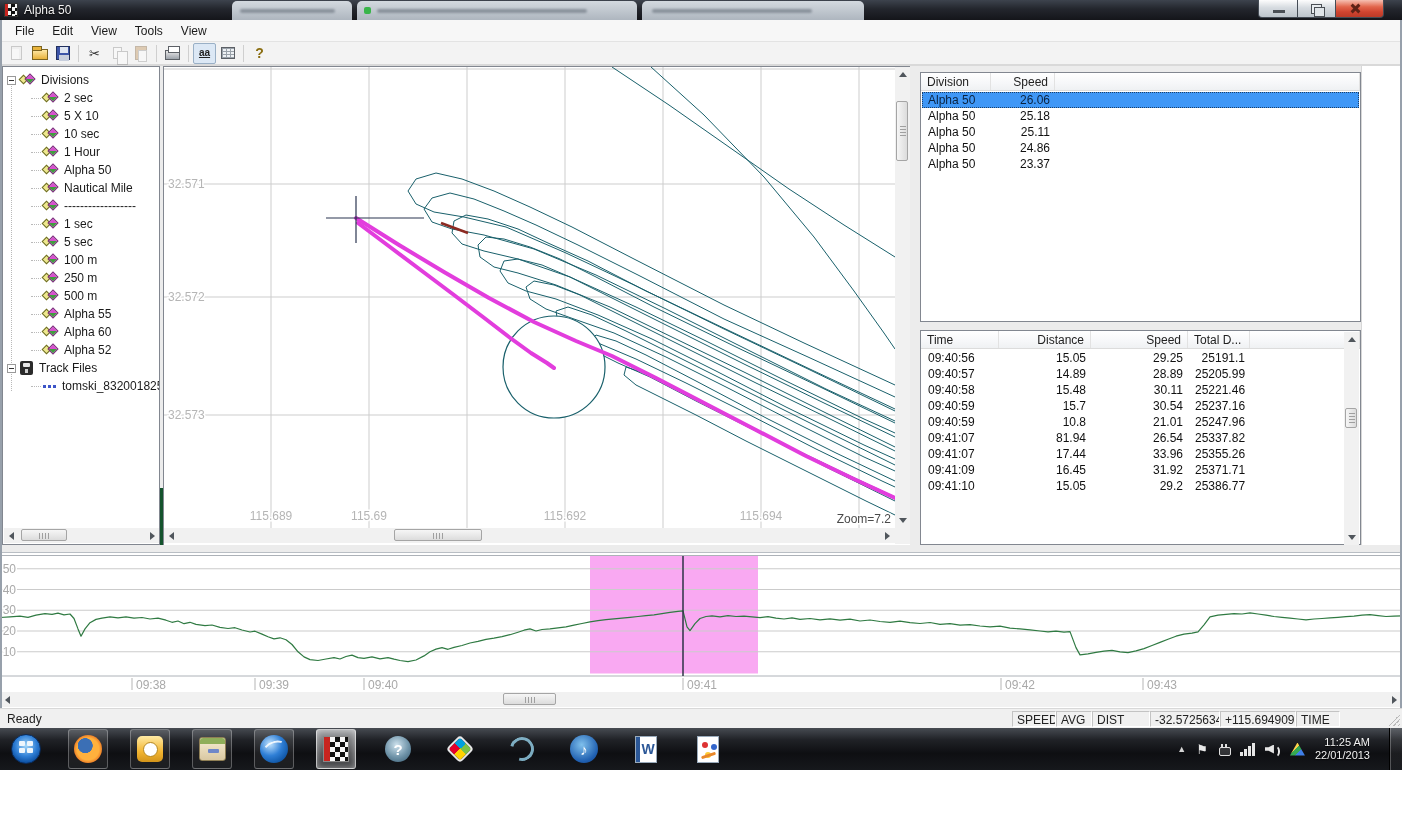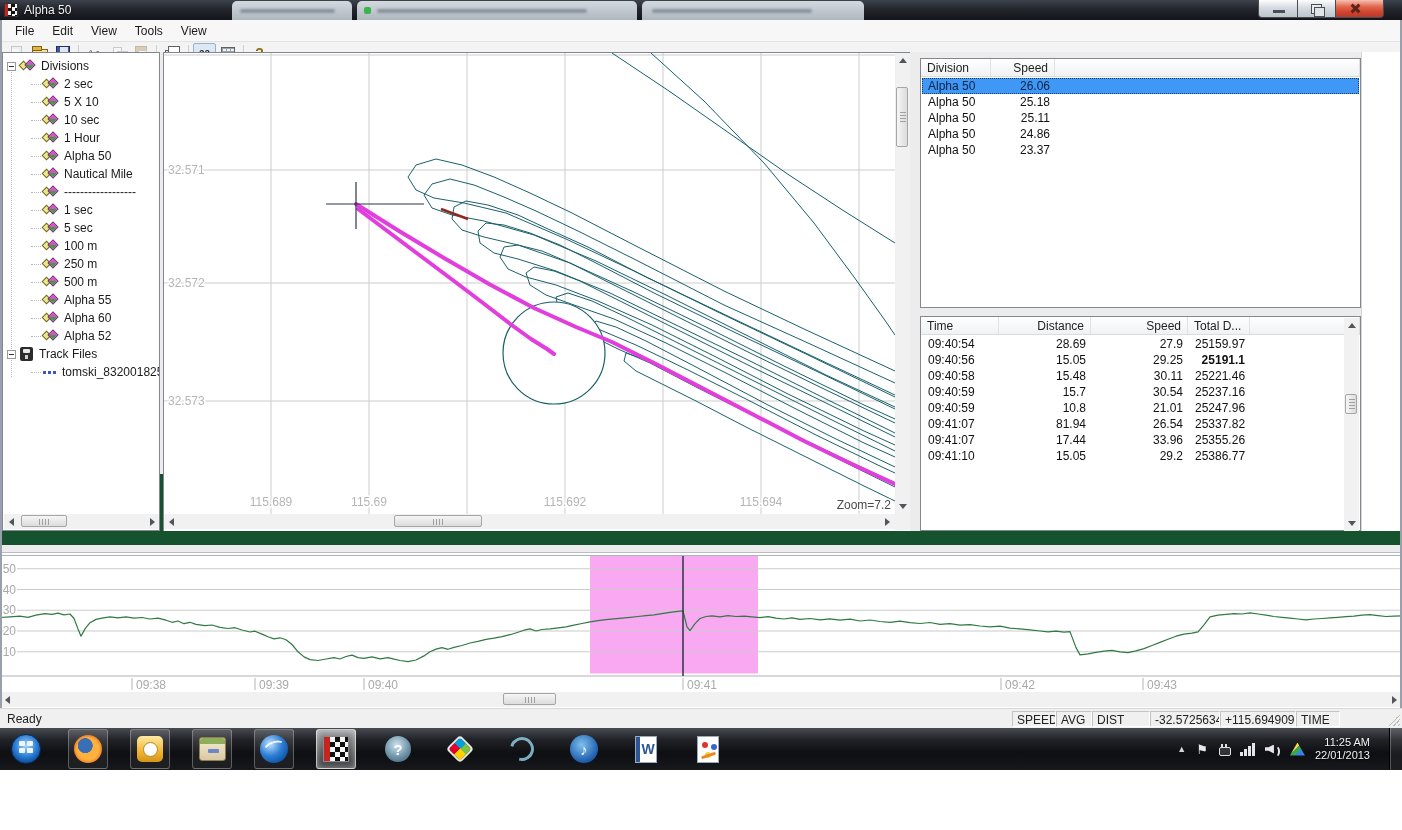--- a/index.html
+++ b/index.html
@@ -47,21 +47,21 @@
 .ic-print{width:15px;height:10px;background:linear-gradient(#e8e8e8,#9da3ab);border:1px solid #5c6066;position:relative;margin-top:4px}
 .ic-print::before{content:"";position:absolute;left:2px;top:-5px;width:10px;height:5px;background:#fff;border:1px solid #5c6066}
 .ic-grid{width:14px;height:12px;border:1px solid #5c6066;background:
  repeating-linear-gradient(90deg,#9aa2aa 0 1px,transparent 1px 4px),
  repeating-linear-gradient(#9aa2aa 0 1px,transparent 1px 3px),#eef1f4}
 .tglyph{font-size:13px;color:#333;line-height:1}
 .tbtn[data-name="toolbar-help"] .tglyph{color:#8a6d10;font-weight:bold;font-size:14px}
 .tbtn[data-name="toolbar-format"] .tglyph{font-size:10px;font-weight:bold;color:#222;text-decoration:underline}
 
 
-.main{position:absolute;left:0;top:52px;width:1402px;height:422px;background:#ececec}
+.main{position:absolute;left:0;top:66px;width:1402px;height:422px;background:#ececec}
 .frame-left{position:absolute;left:0;top:20px;width:2px;height:688px;background:#97a0ab;z-index:30}
 .frame-right{position:absolute;left:1400px;top:20px;width:2px;height:688px;background:#97a0ab;z-index:30}
 
 
 .tree-pane{position:absolute;left:2px;top:0;width:158px;height:479px;background:#fff;border:1px solid #828790;overflow:hidden}
 .tree-items{position:absolute;left:0;top:4px;width:156px}
 .tree-item{height:18px;display:flex;align-items:center;white-space:nowrap;font-size:12px;color:#1a1a1a;position:relative}
 .tree-item.root{padding-left:4px}
 .tree-item.child{padding-left:40px}
 .tree-item.child::before{content:"";position:absolute;left:28px;top:9px;width:10px;border-top:1px dotted #b9b9b9}
@@ -483,30 +483,30 @@
     <div class="pane pane-detail" data-name="track-points-pane">
       <div class="lv-header" id="detail-header" data-name="detail-table-header">
           <div class="lv-hcell" data-name="column-header-time" style="width: 78px;">Time</div>
           <div class="lv-hcell al-r" data-name="column-header-distance" style="width: 92px;">Distance</div>
           <div class="lv-hcell al-r" data-name="column-header-speed" style="width: 97px;">Speed</div>
           <div class="lv-hcell" data-name="column-header-total-d-" style="width: 62px;">Total D...</div>
           <div class="lv-hcell" data-name="column-header-filler" style="flex: 1 1 0%;"></div>
         </div>
       <div class="detail-body" id="detail-body" data-name="detail-table-body">
           <div class="lv-row" data-name="table-row">
-            <div class="lv-cell" data-name="table-cell" style="width: 78px;">09:40:54</div>
-            <div class="lv-cell al-r" data-name="table-cell" style="width: 92px;">28.69</div>
-            <div class="lv-cell al-r" data-name="table-cell" style="width: 97px;">27.9</div>
-            <div class="lv-cell al-r" data-name="table-cell" style="width: 62px;">25159.97</div>
-          </div>
-          <div class="lv-row" data-name="table-row">
             <div class="lv-cell" data-name="table-cell" style="width: 78px;">09:40:56</div>
             <div class="lv-cell al-r" data-name="table-cell" style="width: 92px;">15.05</div>
             <div class="lv-cell al-r" data-name="table-cell" style="width: 97px;">29.25</div>
-            <div class="lv-cell al-r" data-name="table-cell" style="width: 62px; font-weight: bold;">25191.1</div>
+            <div class="lv-cell al-r" data-name="table-cell" style="width: 62px;">25191.1</div>
+          </div>
+          <div class="lv-row" data-name="table-row">
+            <div class="lv-cell" data-name="table-cell" style="width: 78px;">09:40:57</div>
+            <div class="lv-cell al-r" data-name="table-cell" style="width: 92px;">14.89</div>
+            <div class="lv-cell al-r" data-name="table-cell" style="width: 97px;">28.89</div>
+            <div class="lv-cell al-r" data-name="table-cell" style="width: 62px;">25205.99</div>
           </div>
           <div class="lv-row" data-name="table-row">
             <div class="lv-cell" data-name="table-cell" style="width: 78px;">09:40:58</div>
             <div class="lv-cell al-r" data-name="table-cell" style="width: 92px;">15.48</div>
             <div class="lv-cell al-r" data-name="table-cell" style="width: 97px;">30.11</div>
             <div class="lv-cell al-r" data-name="table-cell" style="width: 62px;">25221.46</div>
           </div>
           <div class="lv-row" data-name="table-row">
             <div class="lv-cell" data-name="table-cell" style="width: 78px;">09:40:59</div>
             <div class="lv-cell al-r" data-name="table-cell" style="width: 92px;">15.7</div>
@@ -523,20 +523,26 @@
             <div class="lv-cell" data-name="table-cell" style="width: 78px;">09:41:07</div>
             <div class="lv-cell al-r" data-name="table-cell" style="width: 92px;">81.94</div>
             <div class="lv-cell al-r" data-name="table-cell" style="width: 97px;">26.54</div>
             <div class="lv-cell al-r" data-name="table-cell" style="width: 62px;">25337.82</div>
           </div>
           <div class="lv-row" data-name="table-row">
             <div class="lv-cell" data-name="table-cell" style="width: 78px;">09:41:07</div>
             <div class="lv-cell al-r" data-name="table-cell" style="width: 92px;">17.44</div>
             <div class="lv-cell al-r" data-name="table-cell" style="width: 97px;">33.96</div>
             <div class="lv-cell al-r" data-name="table-cell" style="width: 62px;">25355.26</div>
+          </div>
+          <div class="lv-row" data-name="table-row">
+            <div class="lv-cell" data-name="table-cell" style="width: 78px;">09:41:09</div>
+            <div class="lv-cell al-r" data-name="table-cell" style="width: 92px;">16.45</div>
+            <div class="lv-cell al-r" data-name="table-cell" style="width: 97px;">31.92</div>
+            <div class="lv-cell al-r" data-name="table-cell" style="width: 62px;">25371.71</div>
           </div>
           <div class="lv-row" data-name="table-row">
             <div class="lv-cell" data-name="table-cell" style="width: 78px;">09:41:10</div>
             <div class="lv-cell al-r" data-name="table-cell" style="width: 92px;">15.05</div>
             <div class="lv-cell al-r" data-name="table-cell" style="width: 97px;">29.2</div>
             <div class="lv-cell al-r" data-name="table-cell" style="width: 62px;">25386.77</div>
           </div>
         </div>
       <div class="sb v" data-name="detail-vertical-scrollbar" style="right:1px;top:1px;width:15px;height:213px">
         <div class="sb-btn" style="left:0;top:0" data-name="scroll-up-button">

